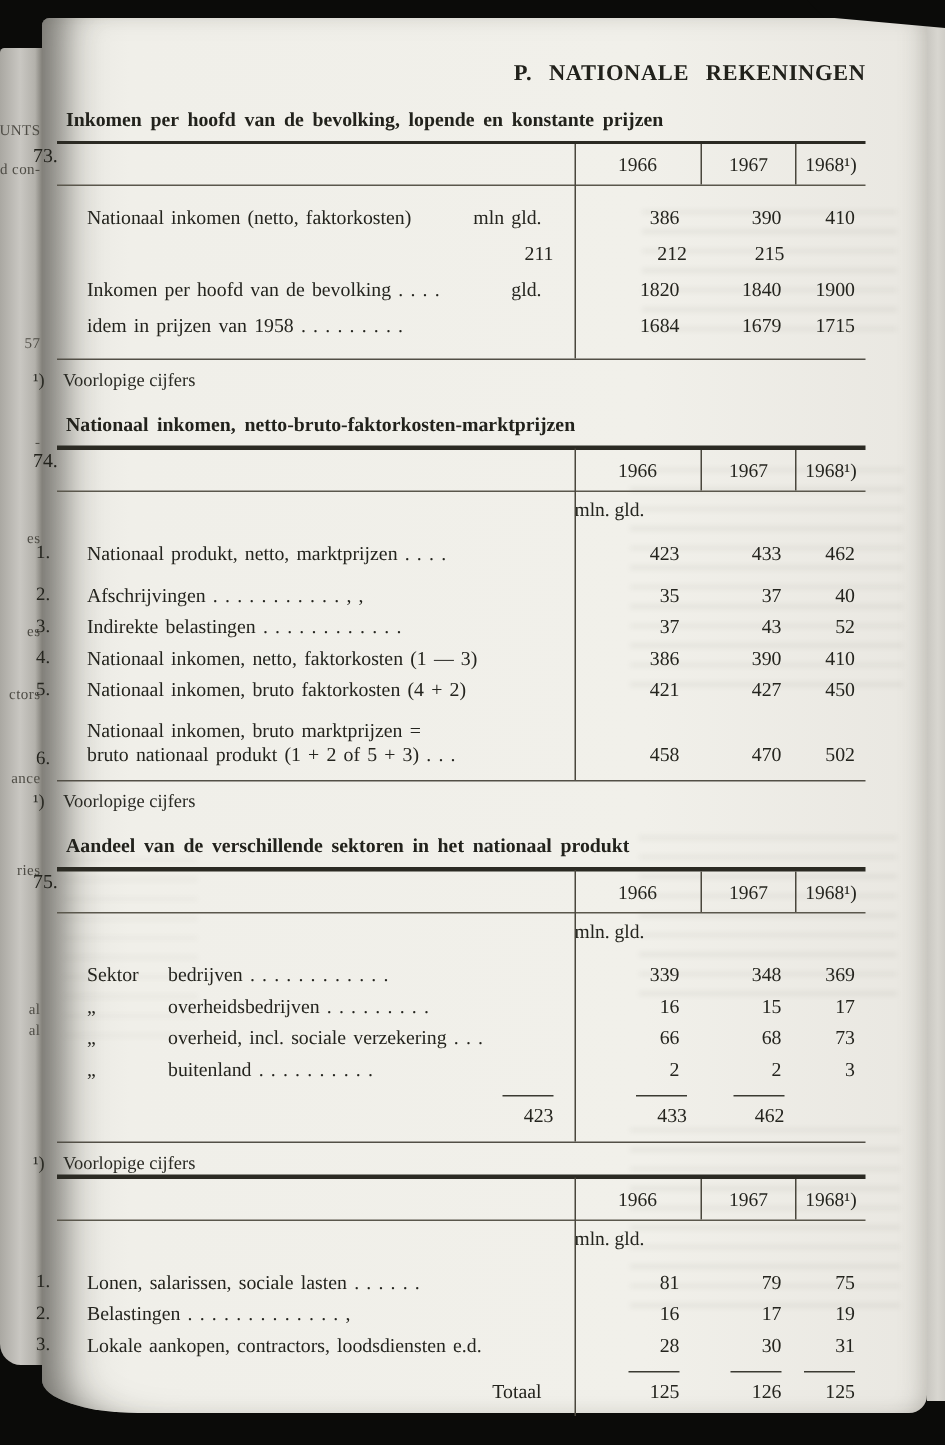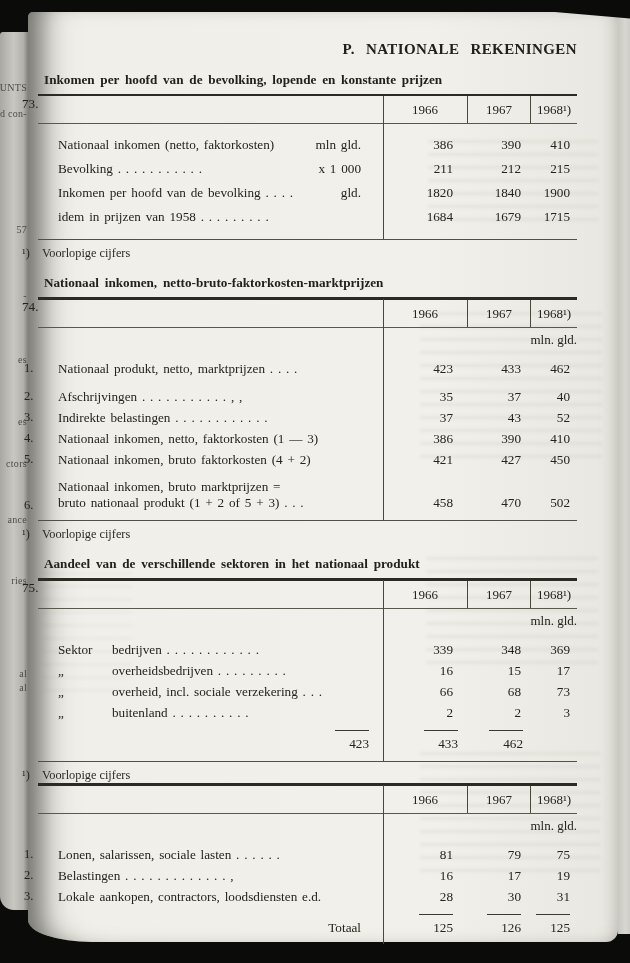--- a/index.html
+++ b/index.html
@@ -53,21 +53,21 @@
   .tbl{position:relative;}
   .vrule{position:absolute;left:325px;top:2px;bottom:1px;width:1px;background:#4a473d;}
   .toprule{height:3px;background:#2b2a23;margin-left:-20px;}
   .tbl.medium .toprule{height:2px;}
   .grid{display:grid;grid-template-columns:1fr 84px 63px 47px;}
   .thead{height:27px;align-items:center;font-size:13px;}
   .thead .y{text-align:center;height:27px;line-height:27px;}
   .thead .y2,.thead .y3{border-left:1px solid #4a473d;}
   .hrule{height:1px;background:#5a574c;margin-left:-20px;}
   .unitrow{height:24px;align-items:center;font-size:13px;}
-  .unitrow .unit{grid-column:2/5;text-align:right;}
+  .unitrow .unit{grid-column:2/5;text-align:left;}
   .tbody{padding:6px 0 7px;}
   .tbl.loose .tbody{padding:9px 0 10px;}
   .trow{
     display:grid;grid-template-columns:1fr 84px 63px 47px;position:relative;
     min-height:21px;line-height:21px;align-items:baseline;
     font-size:13.2px;word-spacing:1.5px;
   }
   .tbl.loose .trow{min-height:24px;line-height:24px;}
   .trow.two{line-height:16px;padding:2px 0;}
   .trow.valign-bottom{align-items:end;}
@@ -141,26 +141,20 @@
       <span class="rsuffix">mln gld.</span>
 
     </div>
     <span class="val v1"><span class="num">386</span></span>
     <span class="val v2"><span class="num">390</span></span>
     <span class="val v3"><span class="num">410</span></span>
   </div>
 
   <div class="trow">
 
-    <div class="lcell">
-
-      <span class="rlabel">Bevolking . . . . . . . . . . .</span>
-      <span class="rsuffix">x 1 000</span>
-
-    </div>
     <span class="val v1"><span class="num">211</span></span>
     <span class="val v2"><span class="num">212</span></span>
     <span class="val v3"><span class="num">215</span></span>
   </div>
 
   <div class="trow">
 
     <div class="lcell">
 
       <span class="rlabel">Inkomen per hoofd van de bevolking . . . .</span>

